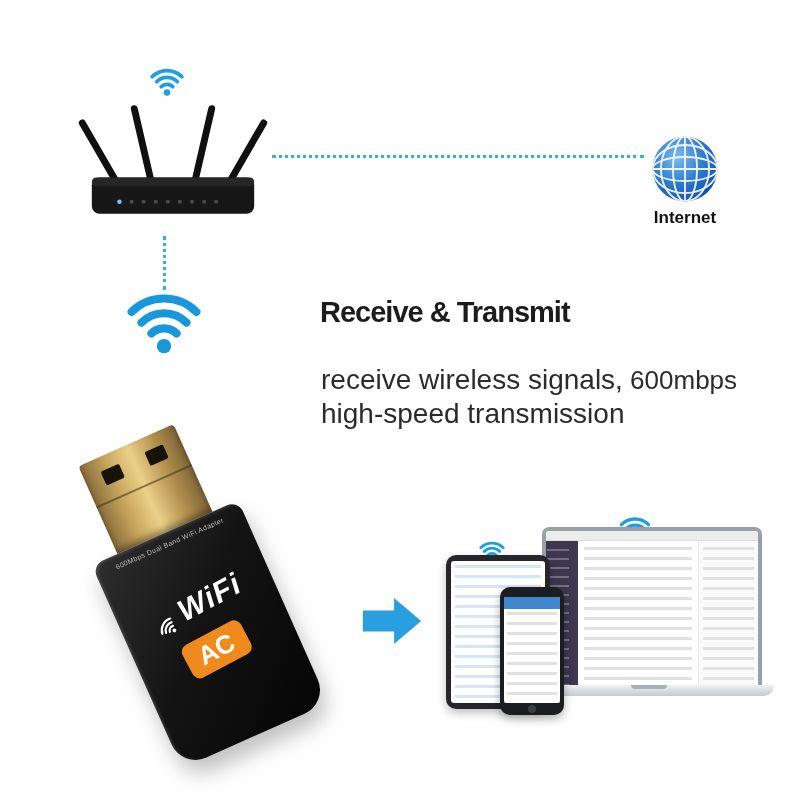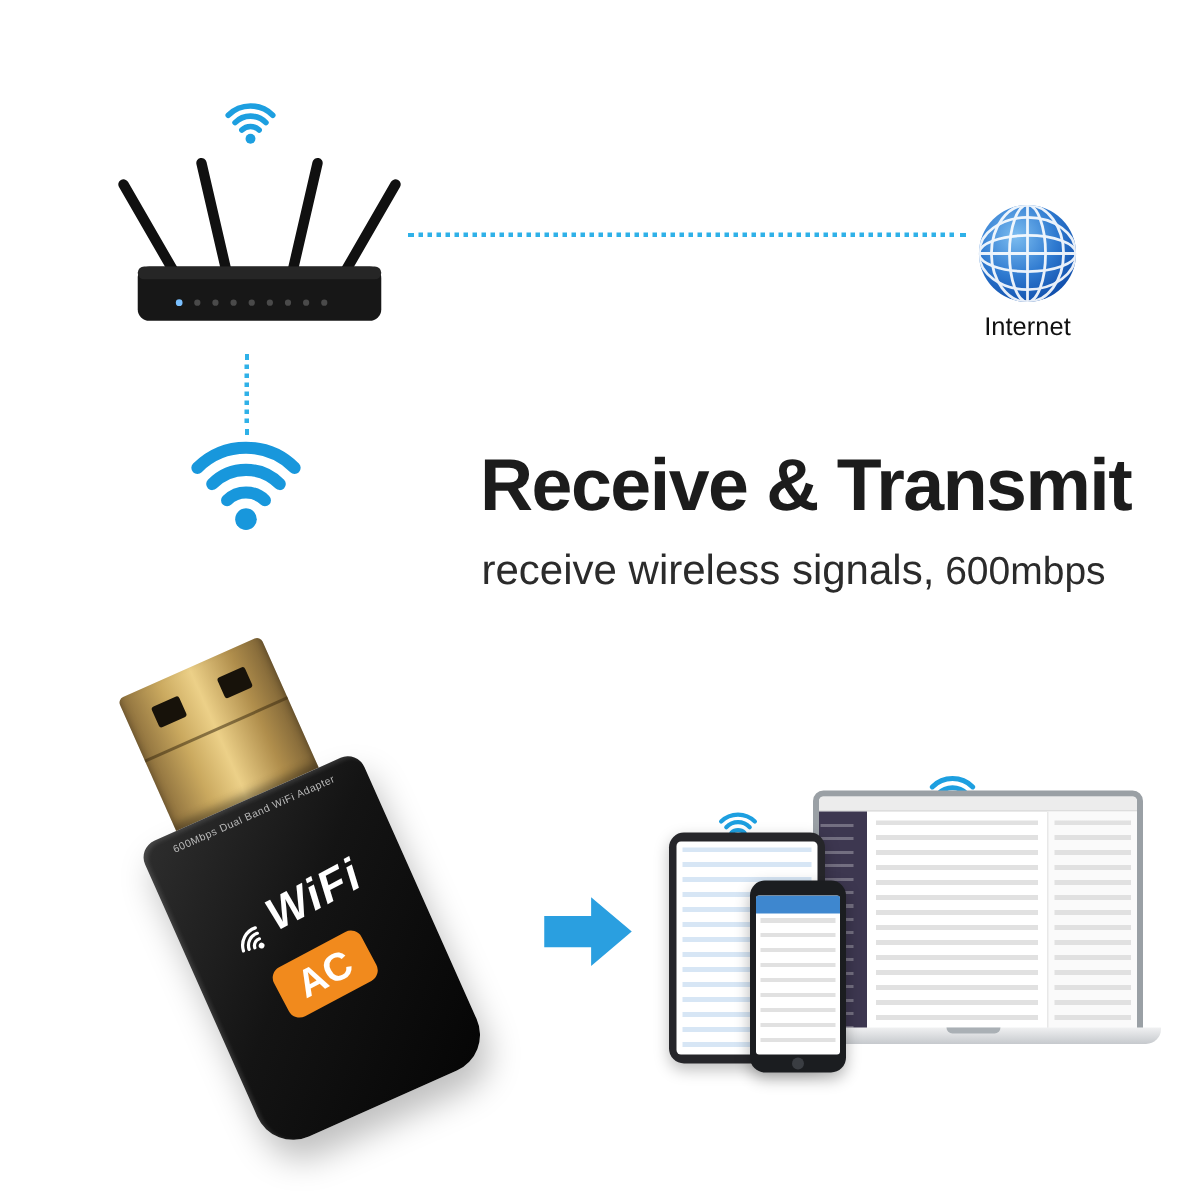--- a/index.html
+++ b/index.html
@@ -10,24 +10,24 @@
   
   .dotted-h{position:absolute;left:272px;top:155px;width:372px;height:0;
     border-top:3px dotted #2fb1e8;}
   .dotted-v{position:absolute;left:163px;top:236px;height:54px;width:0;
     border-left:3px dotted #2fb1e8;}
   
   .wifi-router{position:absolute;left:146px;top:64px;width:42px;height:33px;color:#1d9fe0;}
   .wifi-main{position:absolute;left:118px;top:284px;width:92px;height:72px;color:#1897dc;}
   .globe{position:absolute;left:648px;top:132px;width:74px;height:74px;}
   .internet-label{position:absolute;left:648px;top:208px;width:74px;text-align:center;
-    font-size:17px;font-weight:400;color:#111;}
+    font-size:17px;font-weight:700;color:#111;}
   .router{position:absolute;left:78px;top:86px;width:190px;height:140px;}
   
-  .headline{position:absolute;left:320px;top:296px;font-size:49px;font-weight:bold;
+  .headline{position:absolute;left:320px;top:296px;font-size:29px;font-weight:bold;
     color:#1c1c1c;letter-spacing:-1px;white-space:nowrap;}
   .subline1{position:absolute;left:321px;top:364px;font-size:28px;color:#2b2b2b;white-space:nowrap;}
   .subline1 .speed{font-size:26px;margin-top:11px;}
   .subline2{position:absolute;left:321px;top:398px;font-size:28px;color:#2b2b2b;white-space:nowrap;}
   
   .adapter-wrap{position:absolute;left:48px;top:420px;width:290px;height:355px;}
   .adapter{position:absolute;left:60px;top:12px;width:160px;
     display:flex;flex-direction:column;align-items:center;
     transform:rotate(-24deg);transform-origin:50% 48%;}
   .usb{width:104px;height:96px;border-radius:4px 4px 0 0;
@@ -155,20 +155,21 @@
     </g>
   </svg>
   <div class="internet-label">Internet</div>
 
   <svg class="wifi-main" viewBox="0 0 100 80">
       <use href="#wifi"></use>
     </svg>
 
   <div class="headline">Receive &amp; Transmit</div>
   <div class="subline1"><span>receive wireless signals,</span><span class="speed"> 600mbps</span></div>
+  <div class="subline2">high-speed transmission</div>
 
   <div class="adapter-wrap">
     <div class="adapter">
       <div class="usb">
         <span class="slot s1"></span>
         <span class="slot s2"></span>
         <span class="seam"></span>
       </div>
       <div class="adapter-body">
         <div class="edge-text">600Mbps Dual Band WiFi Adapter</div>

